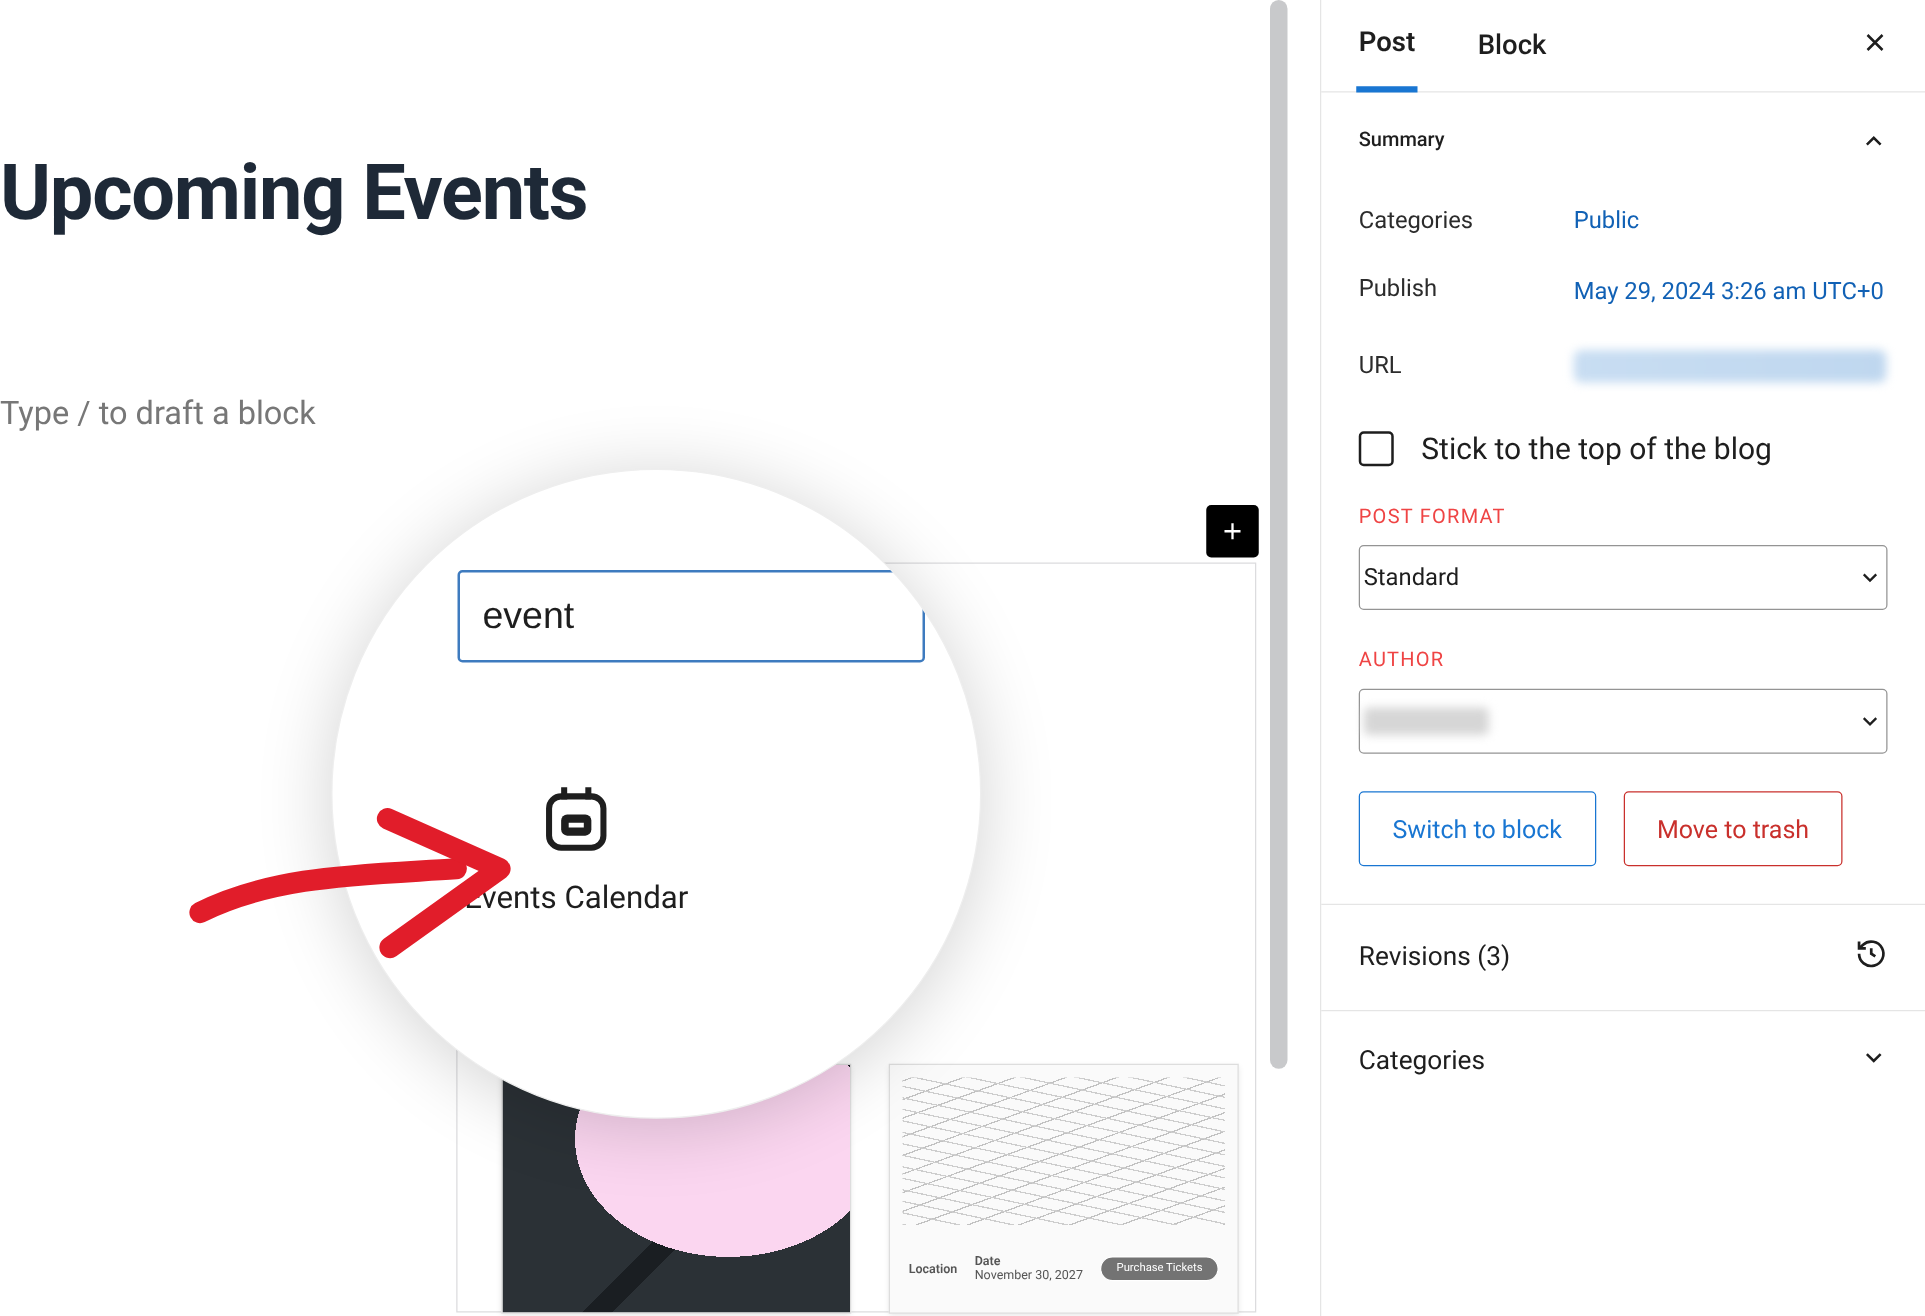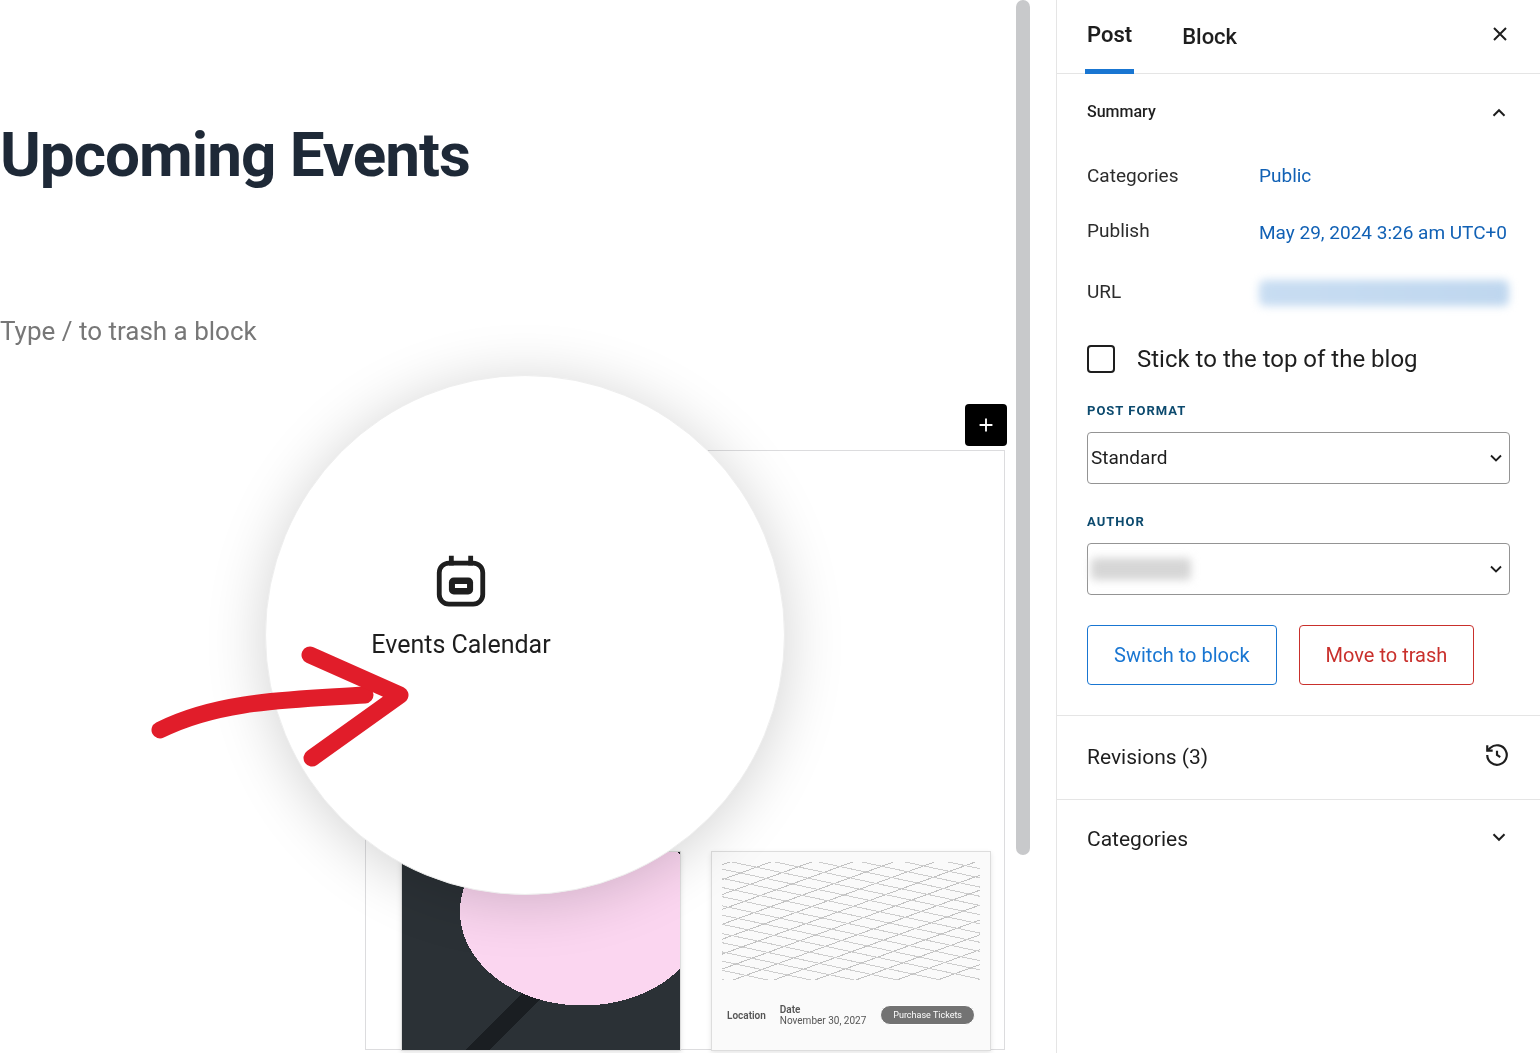--- a/index.html
+++ b/index.html
@@ -167,21 +167,21 @@
   .field-value{flex:1;color:#1161b5;cursor:pointer;}
   .field-value.wrap{line-height:1.5}
   .url-blur{
     display:inline-block;width:250px;height:26px;border-radius:6px;
     background:linear-gradient(90deg,#c8ddf2,#bfd7ef);
     filter:blur(4px);
   }
   .chk-row{display:flex;align-items:center;gap:22px;padding:18px 0 30px 0;font-size:24px;}
   .chk{width:28px;height:28px;border:2px solid #1e1e1e;border-radius:4px;}
   .small-head{
-    font-size:13px;font-weight:700;letter-spacing:1px;color:#0c4a6e;
+    font-size:16px;font-weight:400;letter-spacing:1px;color:#ef4444;
     text-transform:uppercase;margin-bottom:14px;
   }
   .select{
     border:1px solid #949494;border-radius:4px;
     height:52px;display:flex;align-items:center;justify-content:space-between;
     padding:0 3px;font-size:19px;margin-bottom:30px;
   }
   .author-blur{display:inline-block;width:100px;height:22px;background:#d6d6d6;border-radius:4px;filter:blur(4px);}
   .btn-row{display:flex;gap:22px;margin-top:8px;}
   .btn{
@@ -200,21 +200,21 @@
   }
   .side-section .chev svg{width:22px;height:22px;}
   .rev-icon svg{width:26px;height:26px;}
 </style>
 </head>
 <body>
 
 <div class="editor">
   <h1 class="post-title">Upcoming Events</h1>
 
-  <div class="block-prompt">Type / to trash a block</div>
+  <div class="block-prompt">Type / to draft a block</div>
 
   <div class="add-block-btn">
     <svg width="22" height="22" viewBox="0 0 24 24" fill="none" stroke="currentColor" stroke-width="2">
         <path d="M12 5v14M5 12h14"></path>
       </svg>
   </div>
 
   <div class="inserter-panel">
     <div class="pattern-row">
       <div class="pattern-thumb">
@@ -234,20 +234,28 @@
         </div>
       </div>
     </div>
   </div>
 </div>
 
 <div class="vscroll"></div>
 
 <div class="magnifier">
   <div class="mag-inner">
+    <div class="search-wrap">
+      <input class="search-input" value="event" style="">
+      <span class="search-clear">
+        <svg viewBox="0 0 24 24" width="24" height="24" fill="none" stroke="currentColor" stroke-width="2">
+            <path d="M6 6l12 12M6 18L18 6"></path>
+          </svg>
+      </span>
+    </div>
 
     <div class="block-result">
       <svg width="58" height="58" viewBox="0 0 24 24" fill="none" stroke="currentColor" stroke-width="2">
         <rect x="3" y="5" width="18" height="17" rx="4"></rect>
         <path d="M8 2v4M16 2v4"></path>
         <rect x="7" y="11" width="10" height="7" rx="2" fill="currentColor" stroke="none"></rect>
         <path d="M9.5 14.5h5" stroke="#fff" stroke-width="1.6"></path>
       </svg>
       <span>Events Calendar</span>
     </div>

